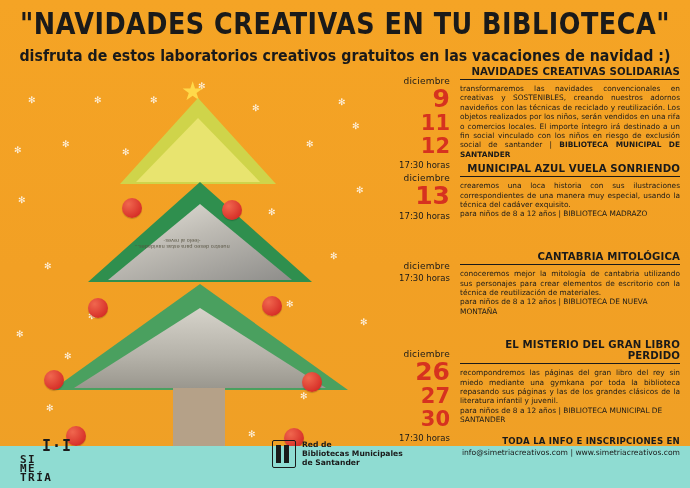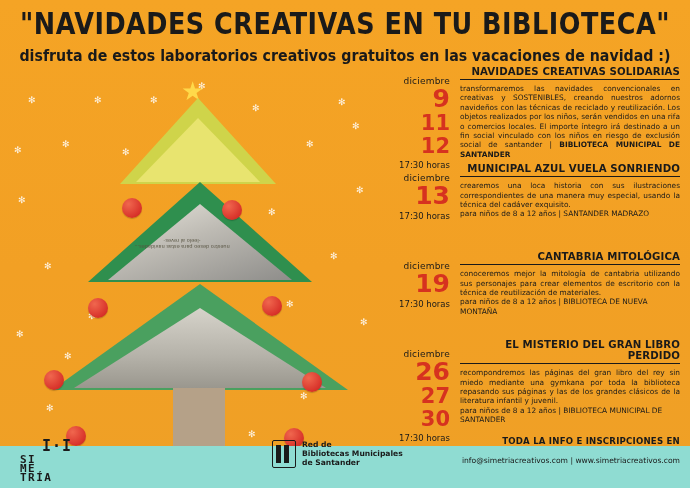--- a/index.html
+++ b/index.html
@@ -246,21 +246,21 @@
     font-size: 8.6px;
     font-weight: bold;
     letter-spacing: .2px;
   }
   .info .info-line {
     font-size: 7.6px;
     margin-top: 2px;
   }
   .info .info-web {
     font-size: 7.6px;
-    margin-top: 10px;
+    margin-top: 2px;
   }
 
   
   .logo-simetria {
     position: absolute;
     left: 20px;
     top: 437px;
     color: #1a1a1a;
     font-family: "DejaVu Sans Mono", monospace;
   }
@@ -402,29 +402,28 @@
         <div class="month">diciembre</div>
         <div class="day">13</div>
         <div class="hour">17:30 horas</div>
       </div>
       <div class="body">
         <div class="title">MUNICIPAL AZUL VUELA SONRIENDO</div>
         <div class="rule"></div>
         <div class="desc">crearemos una loca historia con sus ilustraciones correspondientes de una manera muy especial, usando la técnica del cadáver exquisito.</div>
         <div class="ages">
           <span>para niños de 8 a 12 años |</span>
-          <span class="venue">SANTANDER MADRAZO</span>
+          <span class="venue">BIBLIOTECA MADRAZO</span>
         </div>
       </div>
     </div>
 
     <div class="block">
       <div class="dates">
         <div class="month">diciembre</div>
-        <div class="day">19</div>
         <div class="hour">17:30 horas</div>
       </div>
       <div class="body">
         <div class="title">CANTABRIA MITOLÓGICA</div>
         <div class="rule"></div>
         <div class="desc">conoceremos mejor la mitología de cantabria utilizando sus personajes para crear elementos de escritorio con la técnica de reutilización de materiales.</div>
         <div class="ages">
           <span>para niños de 8 a 12 años |</span>
           <span class="venue">BIBLIOTECA DE NUEVA MONTAÑA</span>
         </div>

